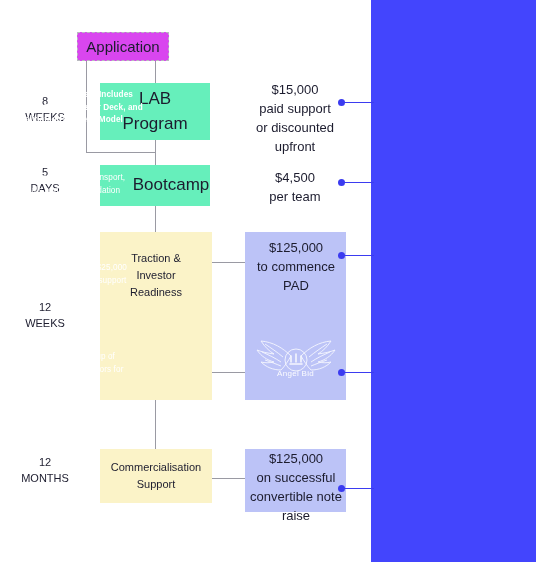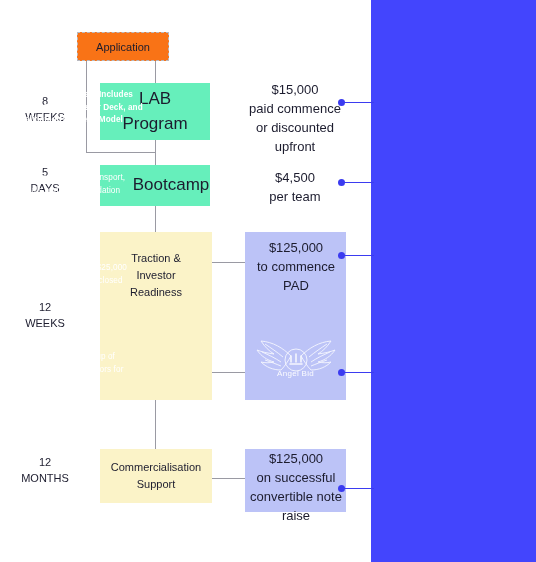--- a/index.html
+++ b/index.html
@@ -69,22 +69,22 @@
     justify-content: center;
     text-align: center;
     color: #1c1c2e;
   }
   .box-application {
     left: 77px;
     top: 32px;
     width: 92px;
     height: 29px;
     border: 1px dashed #b9b9bf;
-    background: #f97316;
-    font-size: 11px;
+    background: #d946ef;
+    font-size: 15px;
   }
   .box-green {
     background: #66efbb;
     font-size: 17px;
     line-height: 1.45;
   }
   .box-lab {
     left: 100px;
     top: 83px;
     width: 110px;
@@ -283,21 +283,21 @@
     <div>WEEKS</div>
   </div>
 
   <div class="duration" style="left:5px; top:455px;">
     <div>12</div>
     <div>MONTHS</div>
   </div>
 
   <div class="money" style="left:240px; top:81px; width:110px;">
     <div>$15,000</div>
-    <div>paid commence</div>
+    <div>paid support</div>
     <div>or discounted</div>
     <div>upfront</div>
   </div>
 
   <div class="money" style="left:240px; top:169px; width:110px;">
     <div>$4,500</div>
     <div>per team</div>
   </div>
 
   <div class="money" style="left:242px; top:239px; width:108px;">
@@ -342,21 +342,21 @@
   <div class="note" style="top:172px;">
     <div>Includes program, transport,</div>
     <div>meals and accommodation</div>
   </div>
 
   <div class="note" style="top:237px;">
     <div>Allocation:</div>
     <ul class="nlist">
       <li>Cash $75,000</li>
       <li>12 Week Program $25,000</li>
-      <li>Commercialisation closed</li>
+      <li>Commercialisation support</li>
       <li class="nohang">$25,000</li>
     </ul>
   </div>
 
   <div class="note" style="top:351px;">
     <div>Pitch to a closed group of</div>
     <div>Club Investible investors for</div>
     <div>additional capital</div>
   </div>
 

